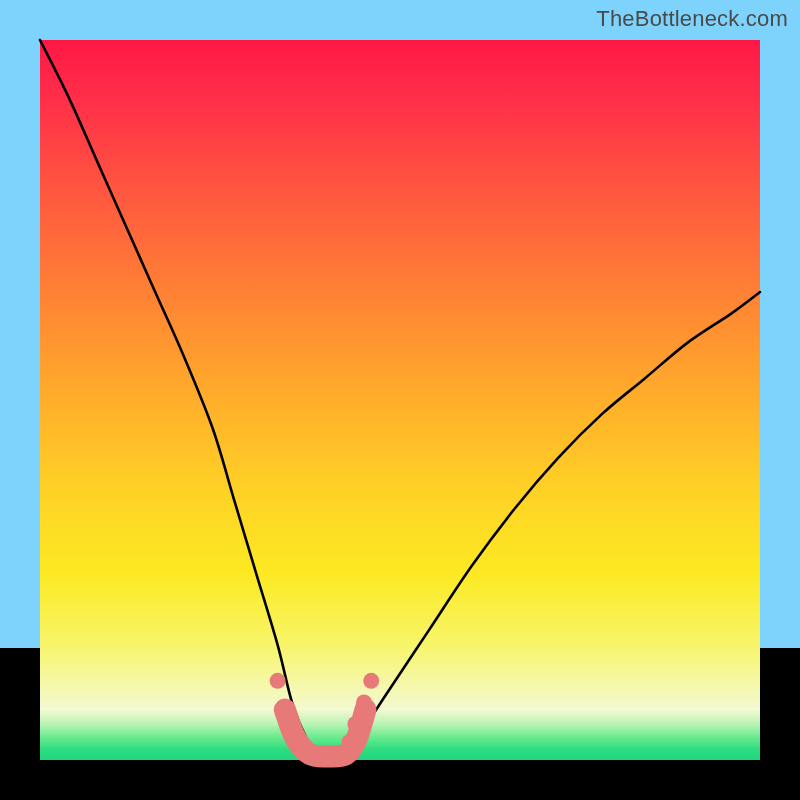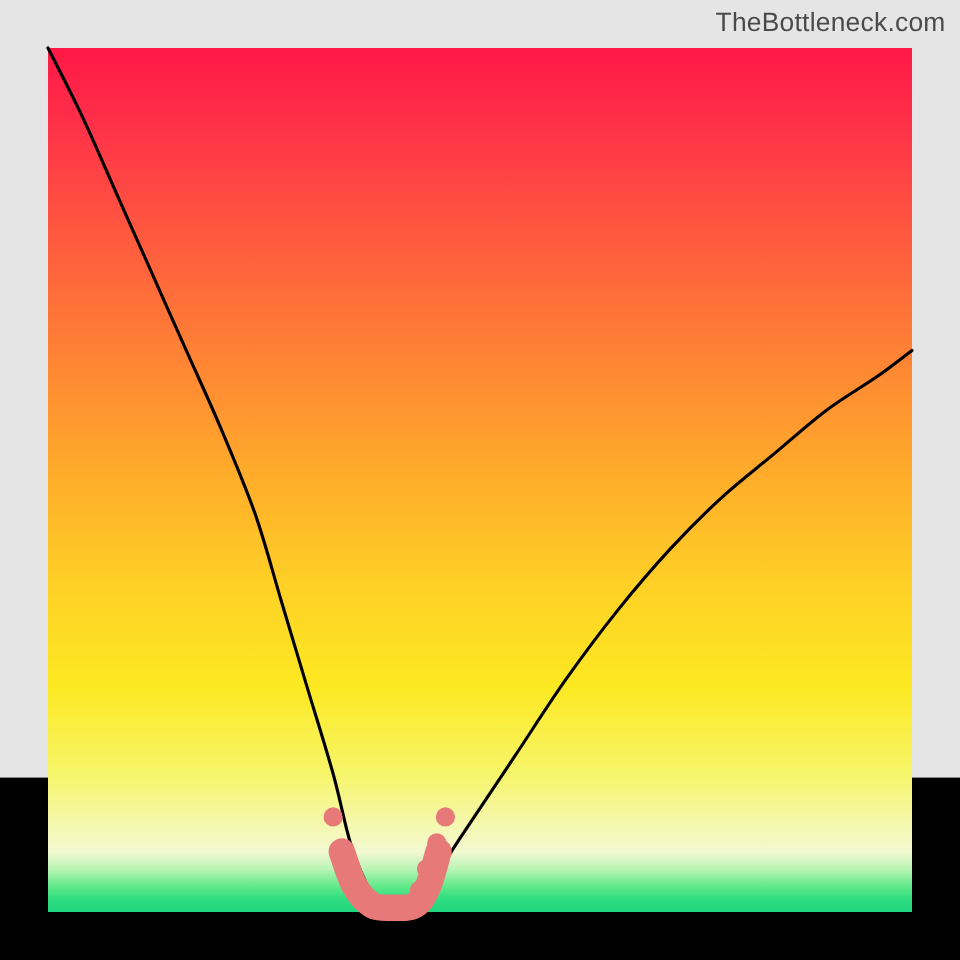--- a/index.html
+++ b/index.html
@@ -8,21 +8,21 @@
     width: 800px;
     height: 800px;
     background: #000;
     overflow: hidden;
     font-family: Arial, Helvetica, sans-serif;
   }
   .frame {
     position: relative;
     width: 800px;
     height: 648px;
-    background: #e5e5e5;
+    background: #7dd3fc;
   }
   .plot-area {
     position: absolute;
     left: 40px;
     top: 40px;
     width: 720px;
     height: 720px;
     
     background: linear-gradient(
       to bottom,

